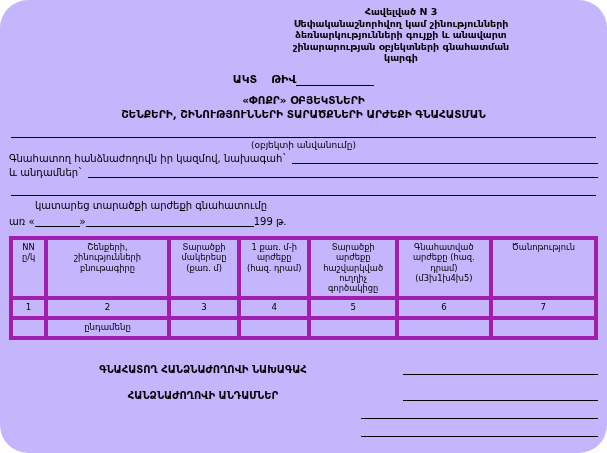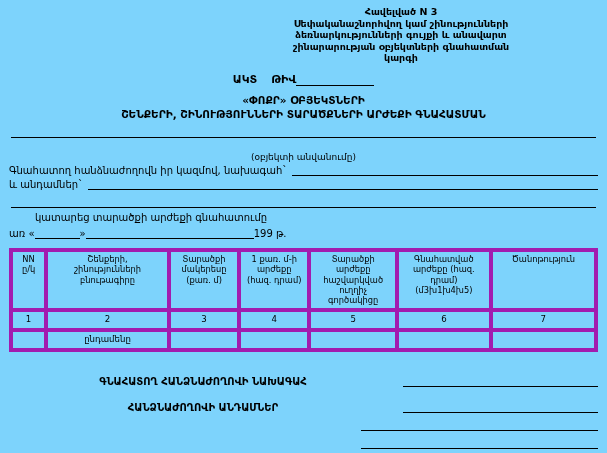--- a/index.html
+++ b/index.html
@@ -1,32 +1,32 @@
 <!DOCTYPE html>
 <html><head>
 <meta charset="utf-8">
 <style>
   html,body{margin:0;padding:0;background:#ffffff;}
-  .page{width:607px;height:453px;background:#7dd3fc;color:#000;
+  .page{width:607px;height:453px;background:#c4b5fd;color:#000;
         font-family:"DejaVu Sans",sans-serif;font-size:10px;
-        padding:6px 9px;box-sizing:border-box;position:relative;overflow:hidden;}
+        padding:6px 9px;box-sizing:border-box;position:relative;overflow:hidden;border-radius:28px;}
   .b{font-weight:bold;}
   .c{text-align:center;}
   .appendix{width:378px;margin:0 8px 0 auto;text-align:center;
             font-weight:bold;font-size:9.5px;line-height:1.22;}
   .act-row{margin-top:9px;display:flex;justify-content:center;align-items:flex-end;
            font-weight:bold;font-size:11px;}
   .act-row .gap{display:inline-block;width:14px;}
   .blank{display:inline-block;border-bottom:1px solid #000;height:11px;}
   .w78{width:78px;} .w45{width:45px;} .w168{width:168px;}
   .title1{margin-top:8px;font-size:10.5px;}
   .title2{margin-top:2px;font-size:10.5px;}
   .rule{border-bottom:1px solid #000;height:9px;margin:0 2px;}
   .mt8{margin-top:8px;} .mt4{margin-top:4px;}
-  .caption{font-size:9px;margin-top:14px;}
+  .caption{font-size:9px;margin-top:2px;}
   .fill-row{display:flex;align-items:flex-end;margin-top:2px;font-size:10px;}
   .fill{flex:1;border-bottom:1px solid #000;height:11px;margin-left:5px;}
   .indent{margin-left:26px;}
   .date-row{display:flex;align-items:flex-end;margin-top:4px;font-size:10px;}
   table{width:100%;border-collapse:collapse;table-layout:fixed;margin-top:9px;}
   th,td{border:4px solid #a21caf;font-weight:normal;text-align:center;
         vertical-align:top;font-size:8.3px;line-height:1.25;padding:2px 1px;}
   th{white-space:pre-line;}
   tbody td{height:12px;font-size:8.6px;}
   .sig-row{display:flex;align-items:flex-end;}

